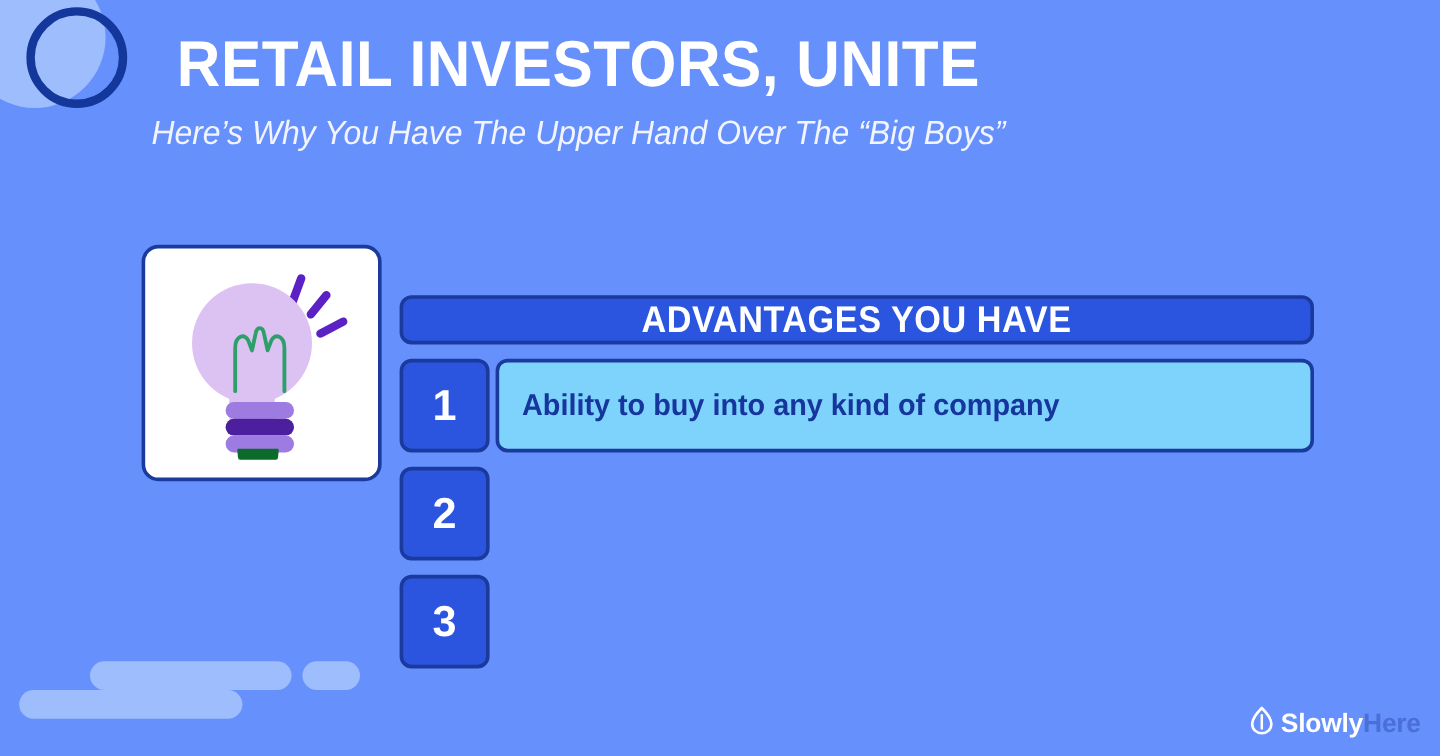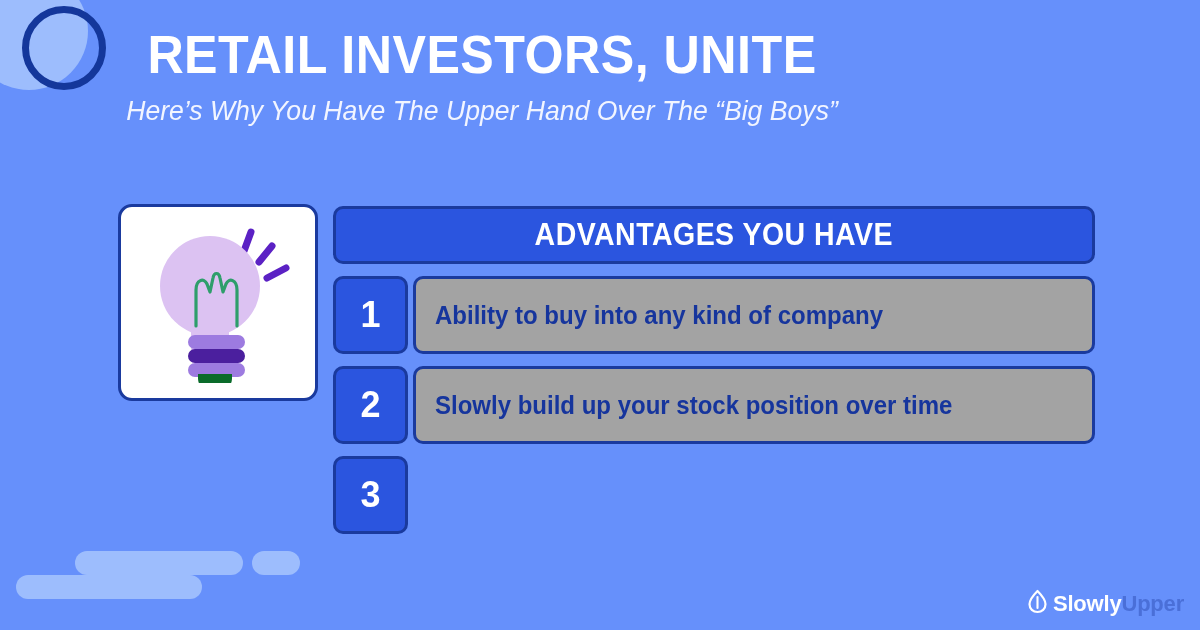--- a/index.html
+++ b/index.html
@@ -49,43 +49,43 @@
     border:3px solid #1a3a9e;
     border-radius:14px;
     display:flex; align-items:center; justify-content:center;
   }
 
   
   #advantages-panel{
     position:absolute; left:333px; top:206px; width:762px;
   }
   #advantages-header{
-    height:58px;
+    height:41px;
     background:#2b55df;
     border:3px solid #1a3a9e;
     border-radius:10px;
-    display:flex; align-items:center; justify-content:center;
+    display:flex; align-items:center; justify-content:center;margin-top:40px;
   }
   #advantages-header-label{
     color:#ffffff; font-size:31px; font-weight:bold;
     letter-spacing:.5px; transform:scaleX(.92); transform-origin:center;
   }
 
   .advantage-row{ display:flex; align-items:stretch; margin-top:12px; height:78px; }
   .advantage-number{
     width:75px; flex:0 0 75px;
     background:#2b55df;
     border:3px solid #1a3a9e;
     border-radius:10px;
     display:flex; align-items:center; justify-content:center;
     color:#ffffff; font-size:36px; font-weight:bold;
   }
   .advantage-text-card{
     flex:1; margin-left:5px;
-    background:#a3a3a3;
+    background:#7dd3fc;
     border:3px solid #1a3a9e;
     border-radius:10px;
     display:flex; align-items:center;
     padding-left:19px;
   }
   .advantage-text{
     color:#16359d; font-size:25px; font-weight:bold;
     transform:scaleX(.96); transform-origin:left center;
     white-space:nowrap;
   }
@@ -146,35 +146,32 @@
 
   <div class="advantage-row">
     <div class="advantage-number">1</div>
     <div class="advantage-text-card">
       <span class="advantage-text">Ability to buy into any kind of company</span>
     </div>
   </div>
 
   <div class="advantage-row">
     <div class="advantage-number">2</div>
-    <div class="advantage-text-card">
-      <span class="advantage-text">Slowly build up your stock position over time</span>
-    </div>
   </div>
 
   <div class="advantage-row">
     <div class="advantage-number">3</div>
   </div>
 
 </div>
 
 <div id="brand-logo">
   <span>
     <svg width="21" height="25" viewBox="0 0 21 25" xmlns="http://www.w3.org/2000/svg">
       <path d="M10.5 2 C16 7.5 18.5 11.5 18.5 15.3 C18.5 19.8 14.9 23 10.5 23
                C6.1 23 2.5 19.8 2.5 15.3 C2.5 11.5 5 7.5 10.5 2 Z" fill="none" stroke="#ffffff" stroke-width="2.2" stroke-linejoin="round"></path>
       <line x1="10.5" y1="8" x2="10.5" y2="19" stroke="#ffffff" stroke-width="2.1" stroke-linecap="round"></line>
     </svg>
   </span>
   <span id="brand-logo-text">
-    <span id="brand-name-primary">Slowly</span><span id="brand-name-secondary">Upper</span>
+    <span id="brand-name-primary">Slowly</span><span id="brand-name-secondary">Here</span>
   </span>
 </div>
 
 </body></html>

